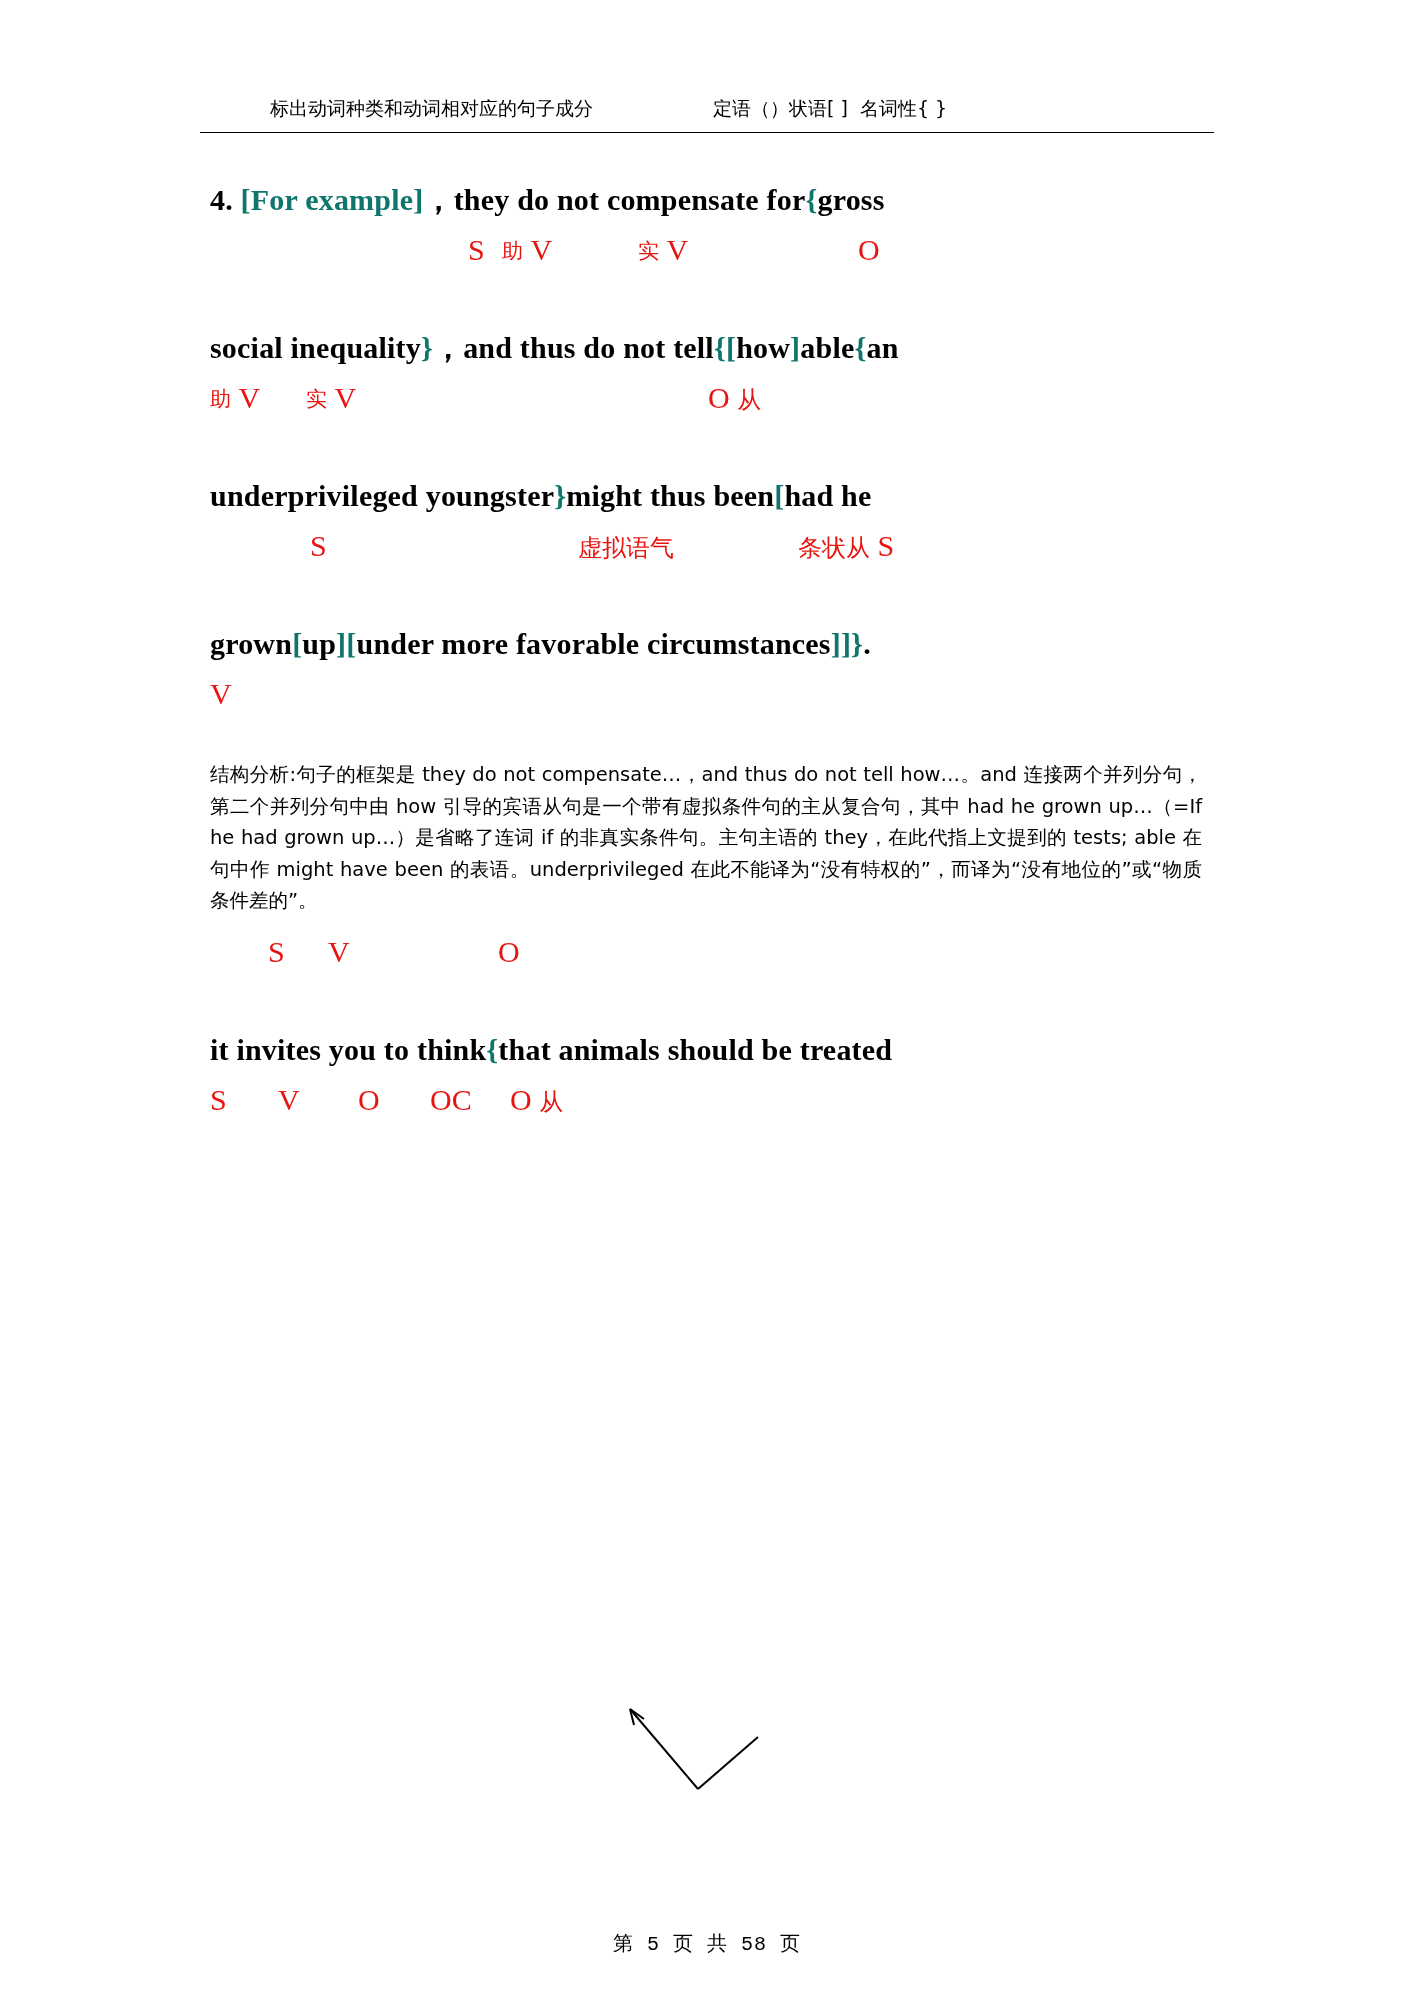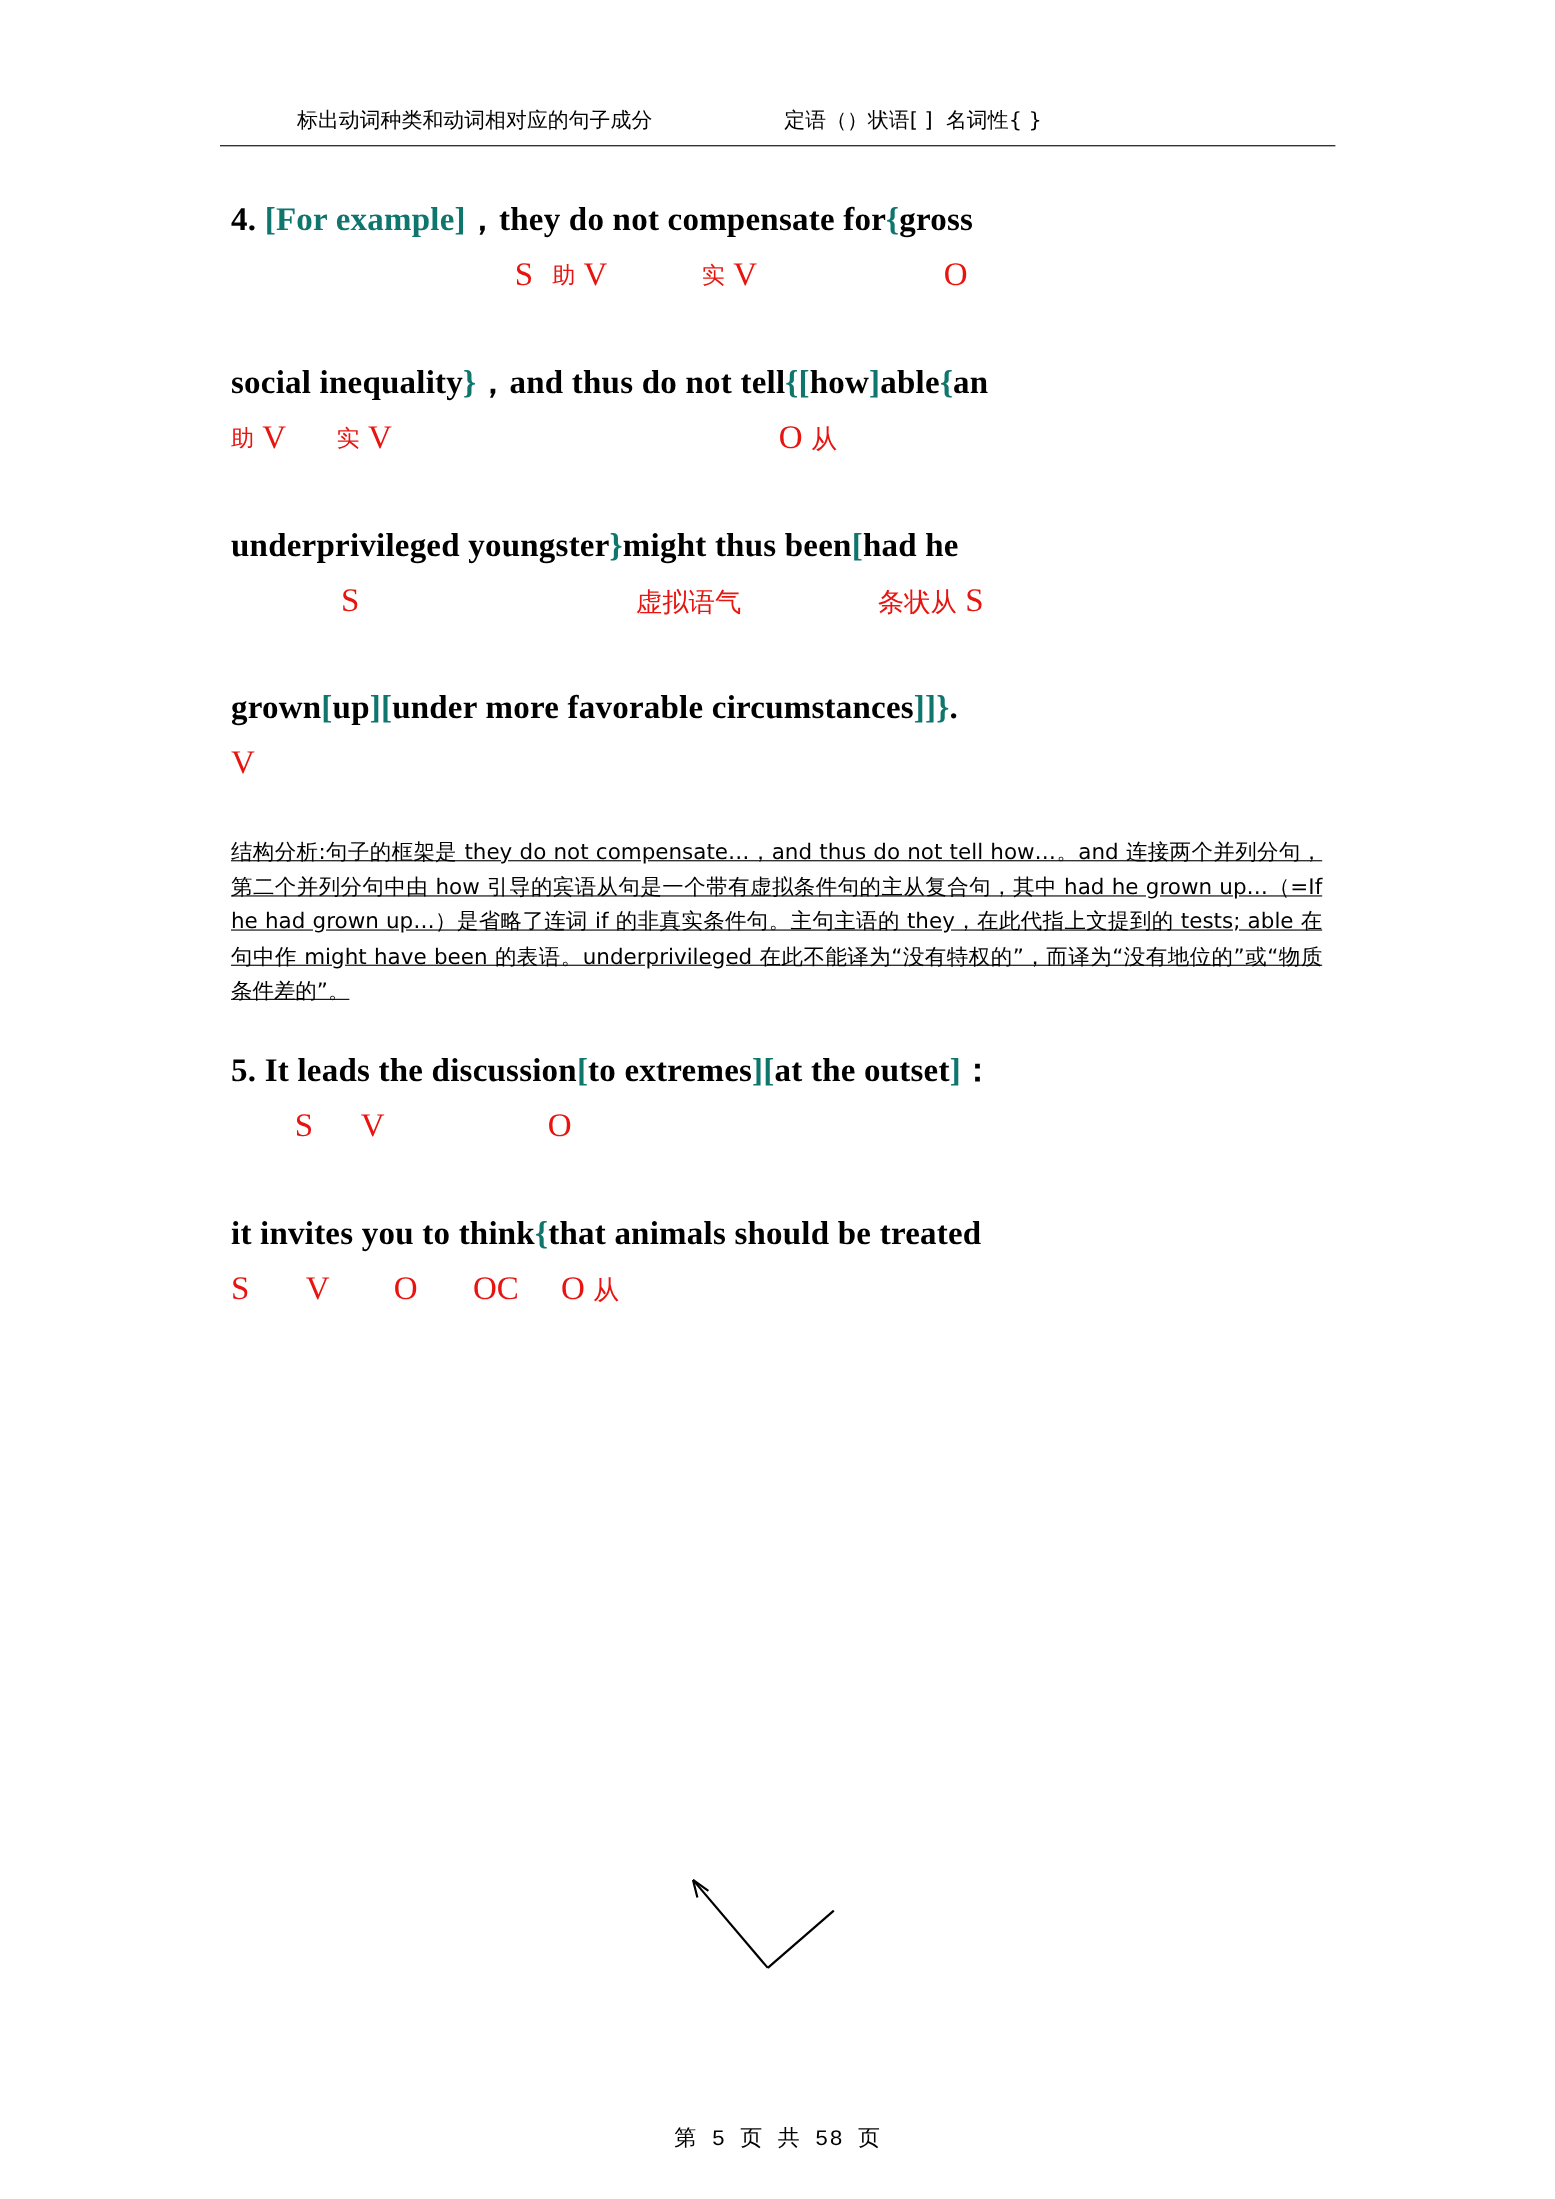--- a/index.html
+++ b/index.html
@@ -83,21 +83,20 @@
   }
 
   
   .analysis {
     font-family: "DejaVu Sans", sans-serif;
     font-size: 19.5px;
     line-height: 1.62;
     text-align: justify;
     margin-top: 36px;
     margin-right: 2px;
-    text-decoration: underline;
   }
 
   
   .footer {
     position: absolute;
     bottom: 42px;
     left: 0;
     width: 100%;
     text-align: center;
     font-family: Liberation Mono, monospace;
@@ -159,23 +158,20 @@
   <div class="sent-line">
     <span class="blk">grown</span><span class="red">[</span><span class="blk">up</span><span class="red">][</span><span class="blk">under more favorable circumstances</span><span class="red">]]}</span><span class="blk">.</span>
   </div>
 
   <div class="ann-row" style="height:46px">
     <span class="ann" style="left:0px"><span>V</span></span>
   </div>
 
   <div class="analysis">结构分析:句子的框架是 they do not compensate…，and thus do not tell how…。and 连接两个并列分句，第二个并列分句中由 how 引导的宾语从句是一个带有虚拟条件句的主从复合句，其中 had he grown up…（=If he had grown up…）是省略了连词 if 的非真实条件句。主句主语的 they，在此代指上文提到的 tests; able 在句中作 might have been 的表语。underprivileged 在此不能译为“没有特权的”，而译为“没有地位的”或“物质条件差的”。</div>
 
-  <div class="sent-line" style="margin-top:42px">
-    <span class="blk">5. It leads the discussion</span><span class="red">[</span><span class="blk">to extremes</span><span class="red">][</span><span class="blk">at the outset</span><span class="red">]</span><span class="blk">：</span>
-  </div>
 
   <div class="ann-row">
     <span class="ann" style="left:58px"><span>S</span></span>
     <span class="ann" style="left:118px"><span>V</span></span>
     <span class="ann" style="left:288px"><span>O</span></span>
   </div>
 
   <div class="sent-line">
     <span class="blk">it invites you to think</span><span class="red">{</span><span class="blk">that animals should be treated</span>
   </div>

